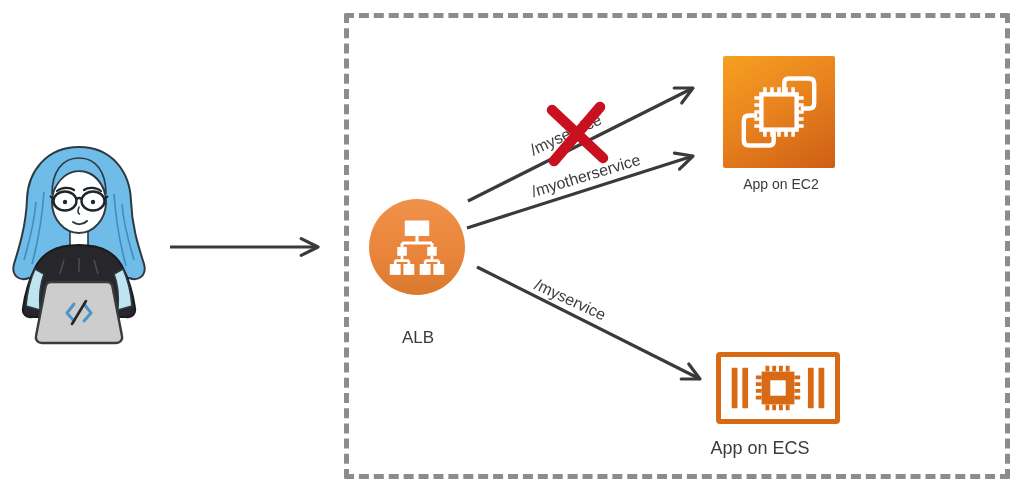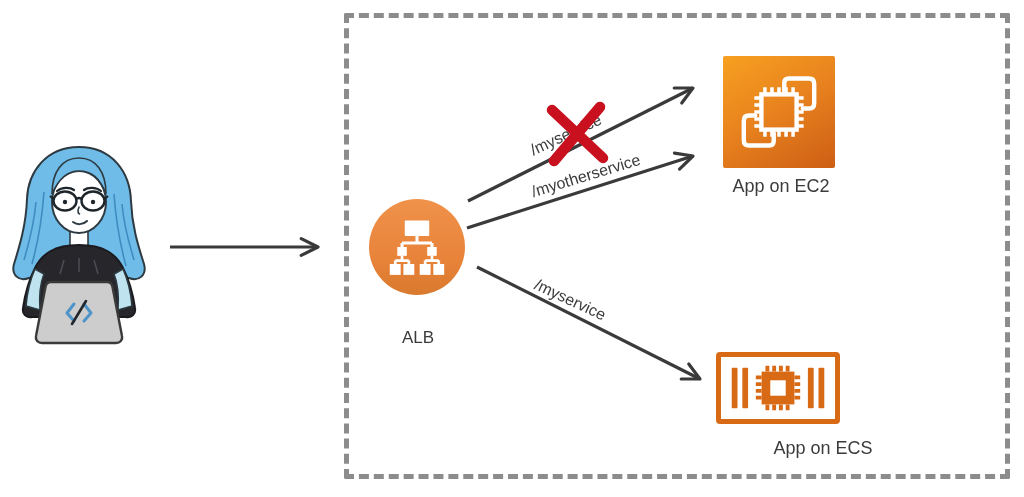--- a/index.html
+++ b/index.html
@@ -66,22 +66,22 @@
   .ecs-node svg { width: 108px; height: 58px; }
 
   
   .node-label {
     z-index: 3;
     color: #3B3B3B;
     white-space: nowrap;
     transform: translate(-50%, 0);
   }
   .alb-label  { left: 418px; top: 306px; font-size: 17px; margin-top: 22px; }
-  .ec2-label  { left: 781px; top: 176px; font-size: 18px; }
-  .ecs-label  { left: 823px; top: 438px; font-size: 18px; }
+  .ec2-label  { left: 781px; top: 176px; font-size: 14px; }
+  .ecs-label  { left: 760px; top: 438px; font-size: 18px; }
 
   .edge-label {
     z-index: 2;
     color: #3B3B3B;
     font-size: 16px;
     white-space: nowrap;
   }
   .lbl-ec2-blocked { left: 566px; top: 135px; transform: translate(-50%,-50%) rotate(-25deg); }
   .lbl-ec2-allowed { left: 586px; top: 176px; transform: translate(-50%,-50%) rotate(-17deg); }
   .lbl-ecs         { left: 570px; top: 300px; transform: translate(-50%,-50%) rotate(25deg); }

